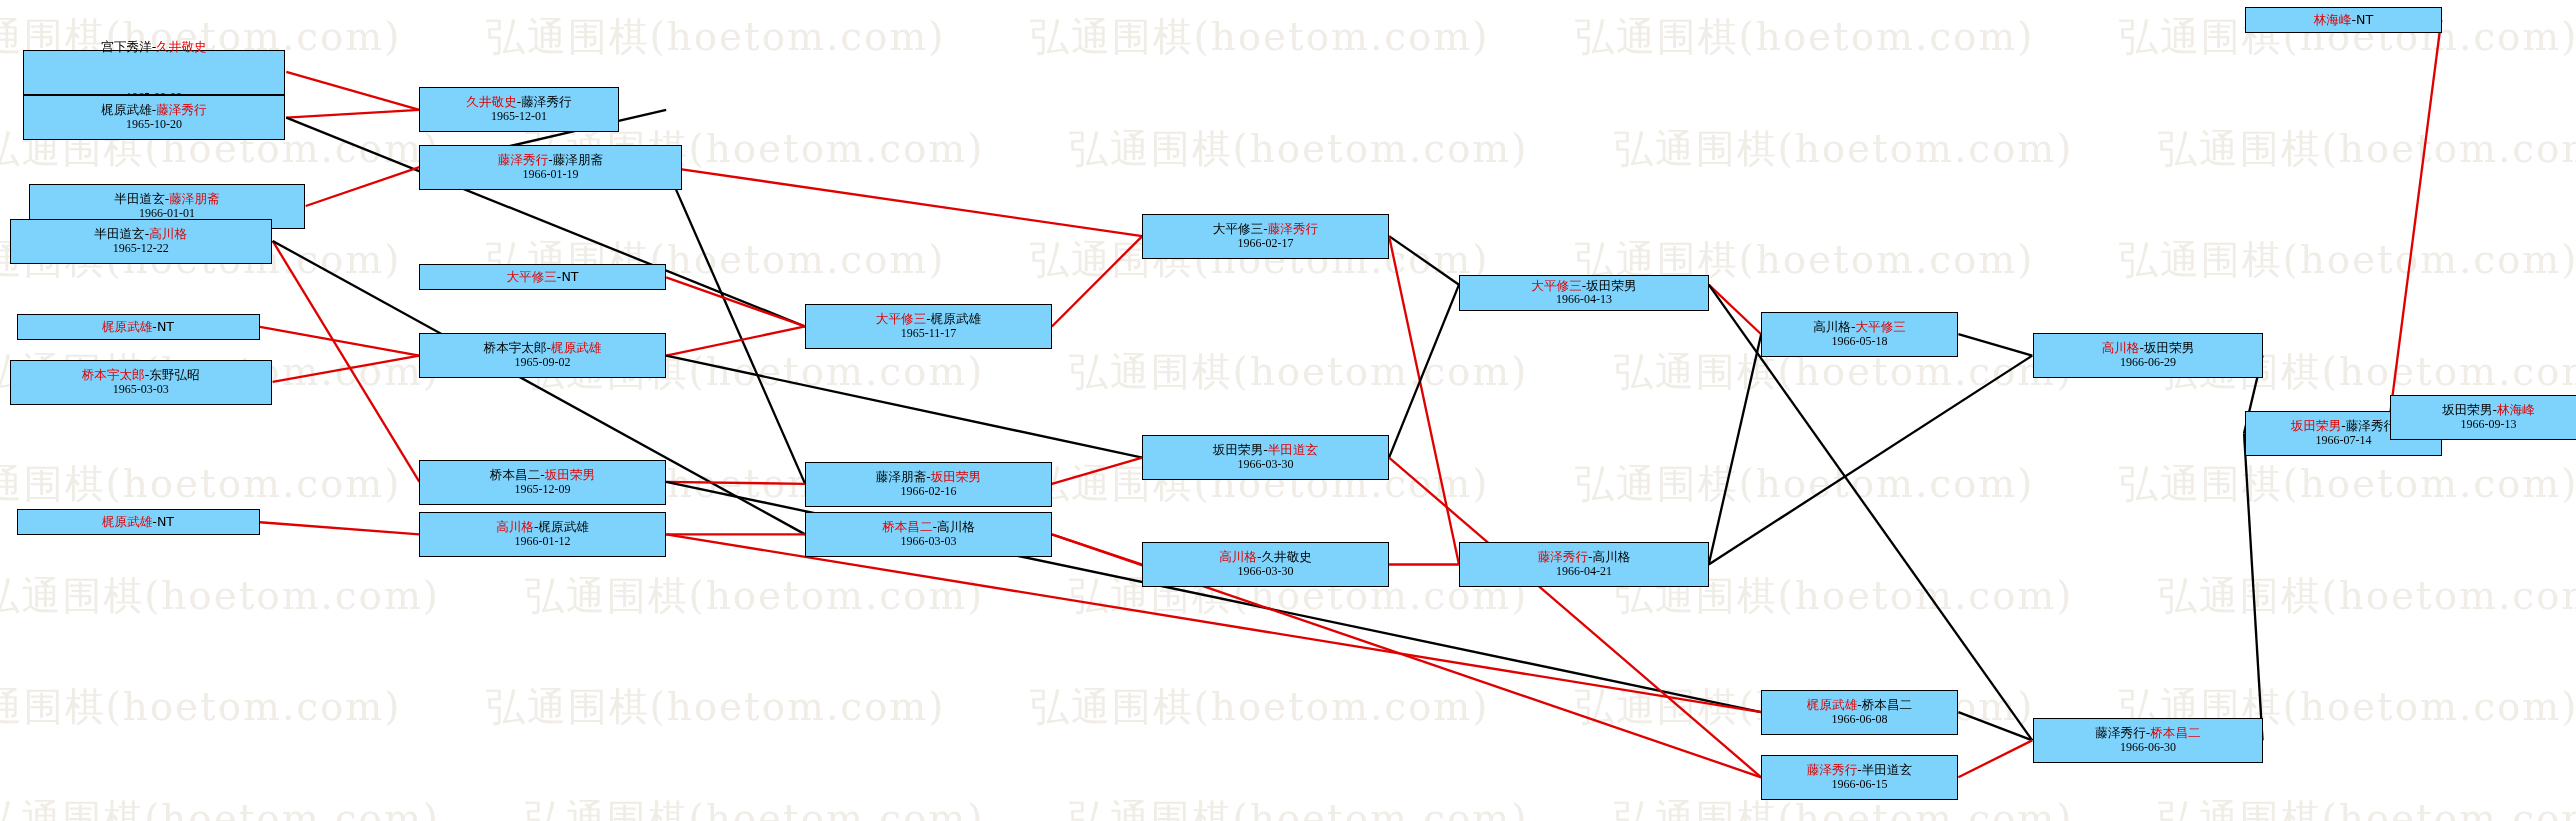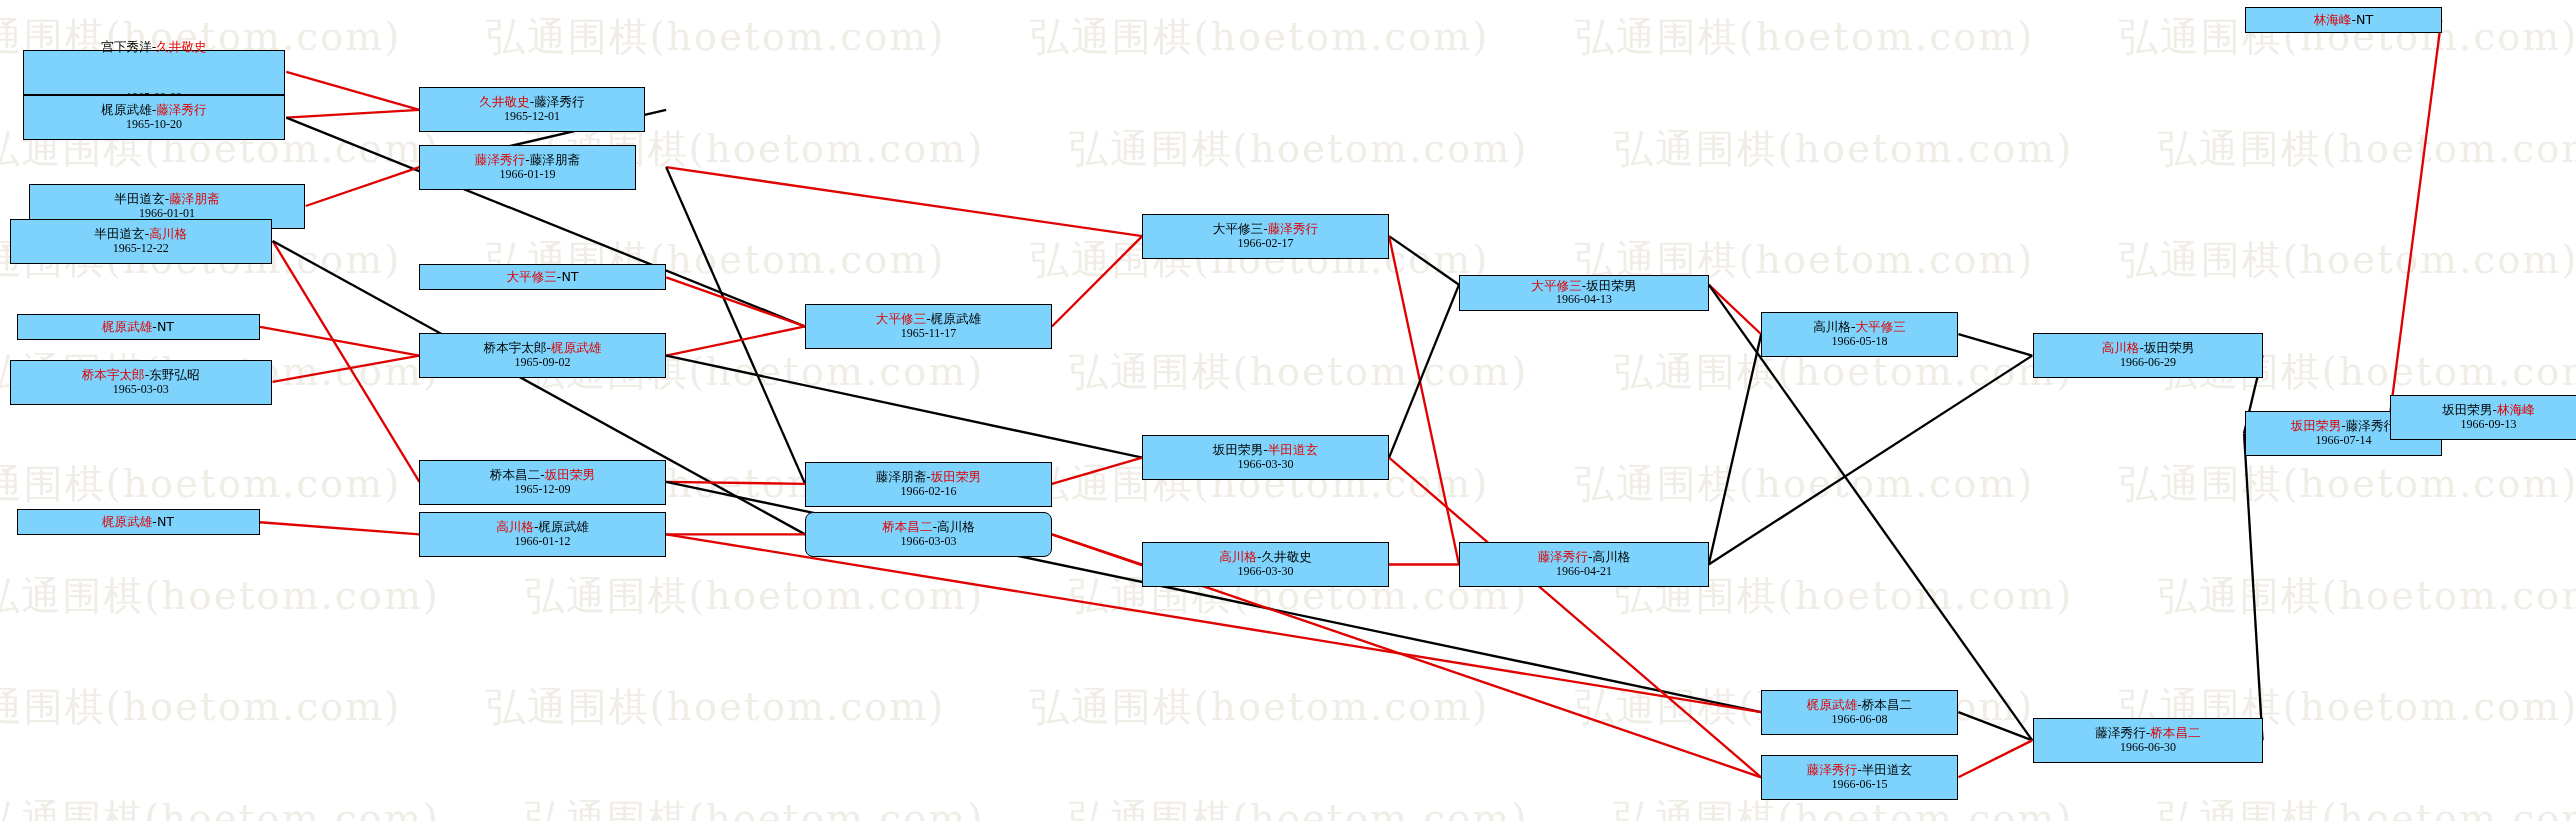--- a/index.html
+++ b/index.html
@@ -133,25 +133,25 @@
       <div class="node nodate" id="n5" style="left: 16.5px; top: 314px; width: 243px; height: 26px; border-color: rgb(0, 0, 0);">
         <div class="pair"><span class="p-red">梶原武雄</span><span class="sep">-</span><span class="p-black">NT</span></div>
       </div>
       <div class="node" id="n6" style="left: 9.7px; top: 360px; width: 262px; height: 45px; border-color: rgb(0, 0, 0);">
         <div class="pair"><span class="p-red">桥本宇太郎</span><span class="sep">-</span><span class="p-black">东野弘昭</span></div>
         <div class="date">1965-03-03</div>
       </div>
       <div class="node nodate" id="n7" style="left: 16.5px; top: 509px; width: 243px; height: 26px; border-color: rgb(0, 0, 0);">
         <div class="pair"><span class="p-red">梶原武雄</span><span class="sep">-</span><span class="p-black">NT</span></div>
       </div>
-      <div class="node" id="n8" style="left: 419px; top: 87px; width: 226px; height: 45px; border-color: rgb(0, 0, 0);">
+      <div class="node" id="n8" style="left: 419px; top: 87px; width: 200px; height: 45px; border-color: rgb(0, 0, 0);">
         <div class="pair"><span class="p-red">久井敬史</span><span class="sep">-</span><span class="p-black">藤泽秀行</span></div>
         <div class="date">1965-12-01</div>
       </div>
-      <div class="node" id="n9" style="left: 419px; top: 145px; width: 217px; height: 45px; border-color: rgb(0, 0, 0);">
+      <div class="node" id="n9" style="left: 419px; top: 145px; width: 263px; height: 45px; border-color: rgb(0, 0, 0);">
         <div class="pair"><span class="p-red">藤泽秀行</span><span class="sep">-</span><span class="p-black">藤泽朋斋</span></div>
         <div class="date">1966-01-19</div>
       </div>
       <div class="node nodate" id="n10" style="left: 419px; top: 264px; width: 247px; height: 26px; border-color: rgb(0, 0, 0);">
         <div class="pair"><span class="p-red">大平修三</span><span class="sep">-</span><span class="p-black">NT</span></div>
       </div>
       <div class="node" id="n11" style="left: 419px; top: 333px; width: 247px; height: 45px; border-color: rgb(0, 0, 0);">
         <div class="pair"><span class="p-black">桥本宇太郎</span><span class="sep">-</span><span class="p-red">梶原武雄</span></div>
         <div class="date">1965-09-02</div>
       </div>
@@ -164,21 +164,21 @@
         <div class="date">1966-01-12</div>
       </div>
       <div class="node" id="n14" style="left: 805px; top: 304px; width: 247px; height: 45px; border-color: rgb(0, 0, 0);">
         <div class="pair"><span class="p-red">大平修三</span><span class="sep">-</span><span class="p-black">梶原武雄</span></div>
         <div class="date">1965-11-17</div>
       </div>
       <div class="node" id="n15" style="left: 805px; top: 462px; width: 247px; height: 45px; border-color: rgb(0, 0, 0);">
         <div class="pair"><span class="p-black">藤泽朋斋</span><span class="sep">-</span><span class="p-red">坂田荣男</span></div>
         <div class="date">1966-02-16</div>
       </div>
-      <div class="node" id="n16" style="left: 805px; top: 512px; width: 247px; height: 45px; border-color: rgb(0, 0, 0); border-radius: 8px;">
+      <div class="node" id="n16" style="left: 805px; top: 512px; width: 247px; height: 45px; border-color: rgb(0, 0, 0);">
         <div class="pair"><span class="p-red">桥本昌二</span><span class="sep">-</span><span class="p-black">高川格</span></div>
         <div class="date">1966-03-03</div>
       </div>
       <div class="node" id="n17" style="left: 1142px; top: 214px; width: 247px; height: 45px; border-color: rgb(0, 0, 0);">
         <div class="pair"><span class="p-black">大平修三</span><span class="sep">-</span><span class="p-red">藤泽秀行</span></div>
         <div class="date">1966-02-17</div>
       </div>
       <div class="node" id="n18" style="left: 1142px; top: 435px; width: 247px; height: 45px; border-color: rgb(0, 0, 0);">
         <div class="pair"><span class="p-black">坂田荣男</span><span class="sep">-</span><span class="p-red">半田道玄</span></div>
         <div class="date">1966-03-30</div>

